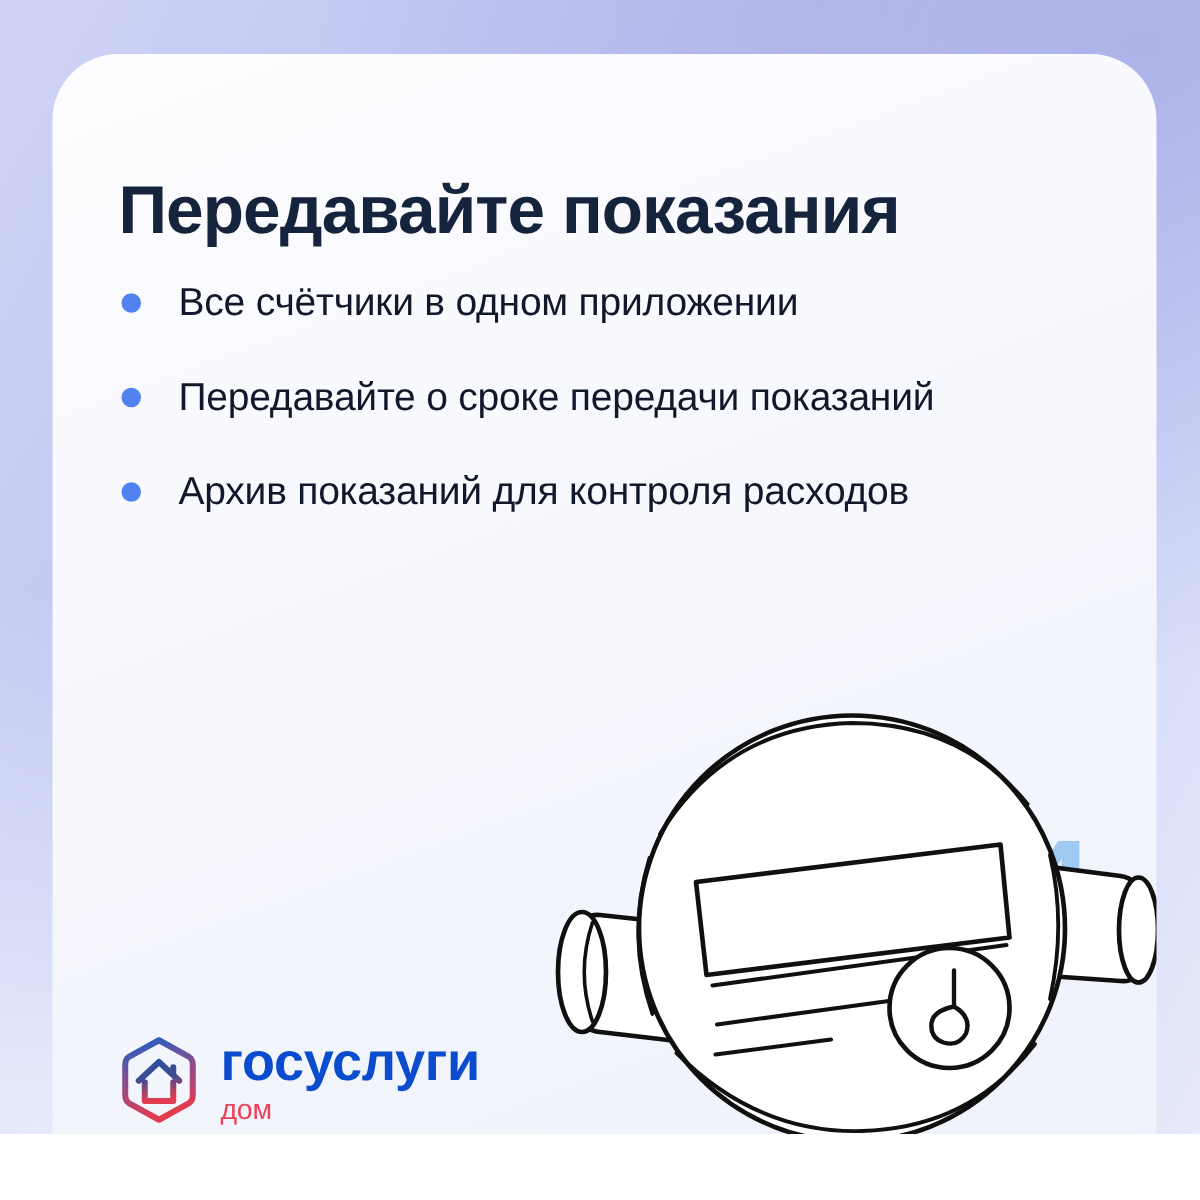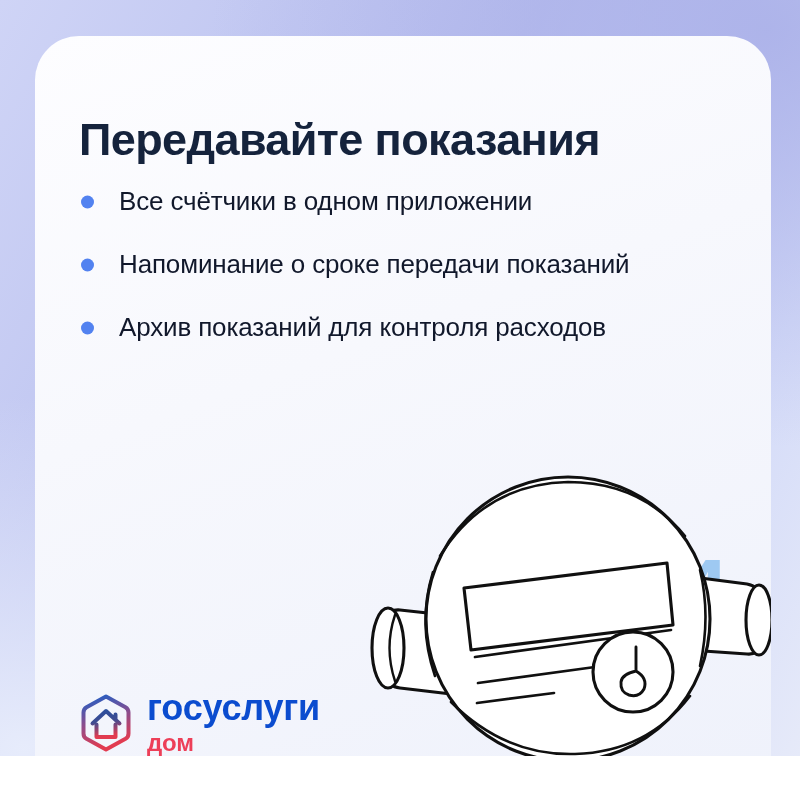--- a/index.html
+++ b/index.html
@@ -139,22 +139,22 @@
     flex-direction: column;
     line-height: 1;
   }
   .logo-line1 {
     font-size: 36px;
     font-weight: 700;
     color: #0b4ccf;
     letter-spacing: -0.2px;
   }
   .logo-line2 {
-    font-size: 24px;
-    font-weight: 700;
+    font-size: 19px;
+    font-weight: 400;
     color: #ed3f58;
     letter-spacing: -0.2px;
     margin-top: 5px;
   }
 </style>
 </head>
 <body>
 
 <div id="promo-root">
 
@@ -165,21 +165,21 @@
 
     <h1 class="headline">Передавайте показания</h1>
 
     <ul class="bullets">
       <li class="bullet-row">
         <span class="bullet-dot"></span>
         <span class="bullet-text">Все счётчики в одном приложении</span>
       </li>
       <li class="bullet-row">
         <span class="bullet-dot"></span>
-        <span class="bullet-text">Напоминание о сроке передачи показаний</span>
+        <span class="bullet-text">Передавайте о сроке передачи показаний</span>
       </li>
       <li class="bullet-row">
         <span class="bullet-dot"></span>
         <span class="bullet-text">Архив показаний для контроля расходов</span>
       </li>
     </ul>
 
     <div class="meter-art">
       <svg viewBox="0 0 440 320" xmlns="http://www.w3.org/2000/svg">
 

